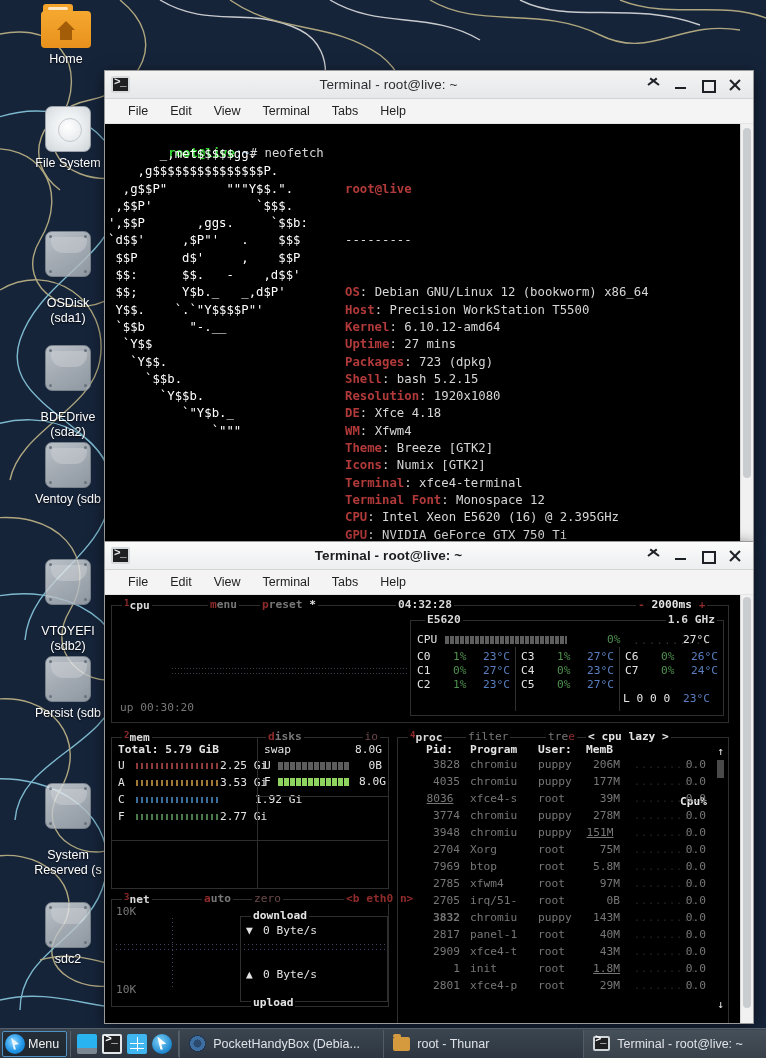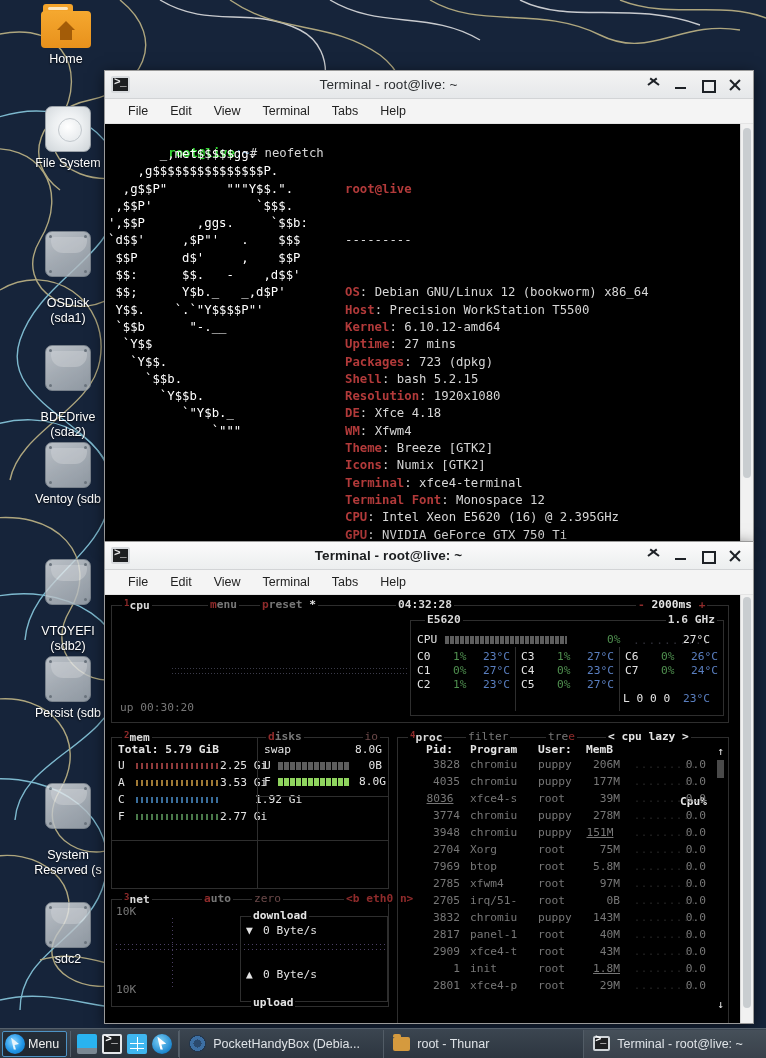--- a/index.html
+++ b/index.html
@@ -578,21 +578,21 @@
           <span class="btxt wht" style="left:22px; top:52px;">0 Byte/s</span>
           <span class="btxt wht" style="left:5px; top:52px;">▲</span>
           <span class="bxlbl wht" style="left:10px; top:auto; bottom:-7px;">upload</span>
         </div>
       </div>
 
       <div class="bx" style="left:292px; top:142px; width:332px; height:290px;">
         <span class="bxlbl" style="left:10px;"><span class="hot" style="font-size:9px;vertical-align:3px;">4</span><span>proc</span></span>
         <span class="bxlbl dim" style="left:44px; font-weight:400;margin-left:24px;">filter</span>
         <span class="bxlbl dim" style="left:148px; font-weight:400;">tre<span class="hot">e</span></span>
-        <span class="bxlbl wht" style="left:208px;">&lt; cpu lazy &gt;</span>
+        <span class="bxlbl wht" style="left:188px;">&lt; cpu lazy &gt;</span>
 
         <div id="proc-head">
             <span class="btxt wht" style="font-weight: 700; left: 28px; top: 6px;">Pid:</span>
             <span class="btxt wht" style="font-weight: 700; left: 72px; top: 6px;">Program</span>
             <span class="btxt wht" style="font-weight: 700; left: 140px; top: 6px;">User:</span>
             <span class="btxt wht" style="font-weight: 700; left: 188px; top: 6px;">MemB</span>
             <span class="btxt wht" style="font-weight: 700; left: 282px; top: 18px; margin-top: 40px;">Cpu%</span>
           </div>
         <div id="proc-rows">
             <span class="btxt dim" style="top: 21px; left: 22px; width: 40px; text-align: right;">3828</span>
@@ -642,21 +642,21 @@
             <span class="btxt dim" style="top: 140px; left: 140px;">root</span>
             <span class="btxt dim" style="top: 140px; left: 182px; width: 40px; text-align: right;">97M</span>
             <span class="btxt" style="left: 236px; top: 144px; color: rgb(42, 42, 42); letter-spacing: 1px; font-size: 10px;">·········</span>
             <span class="btxt dim" style="top: 140px; left: 268px; width: 40px; text-align: right;">0.0</span>
             <span class="btxt dim" style="top: 157px; left: 22px; width: 40px; text-align: right;">2705</span>
             <span class="btxt dim" style="top: 157px; left: 72px;">irq/51-</span>
             <span class="btxt dim" style="top: 157px; left: 140px;">root</span>
             <span class="btxt dim" style="top: 157px; left: 182px; width: 40px; text-align: right;">0B</span>
             <span class="btxt" style="left: 236px; top: 161px; color: rgb(42, 42, 42); letter-spacing: 1px; font-size: 10px;">·········</span>
             <span class="btxt dim" style="top: 157px; left: 268px; width: 40px; text-align: right;">0.0</span>
-            <span class="btxt dim" style="top: 174px; left: 22px; width: 40px; text-align: right;">3832</span>
+            <span class="btxt dim" style="top: 174px; left: 22px; width: 40px; text-align: right; font-weight: bold;">3832</span>
             <span class="btxt dim" style="top: 174px; left: 72px;">chromiu</span>
             <span class="btxt dim" style="top: 174px; left: 140px;">puppy</span>
             <span class="btxt dim" style="top: 174px; left: 182px; width: 40px; text-align: right;">143M</span>
             <span class="btxt" style="left: 236px; top: 178px; color: rgb(42, 42, 42); letter-spacing: 1px; font-size: 10px;">·········</span>
             <span class="btxt dim" style="top: 174px; left: 268px; width: 40px; text-align: right;">0.0</span>
             <span class="btxt dim" style="top: 191px; left: 22px; width: 40px; text-align: right;">2817</span>
             <span class="btxt dim" style="top: 191px; left: 72px;">panel-1</span>
             <span class="btxt dim" style="top: 191px; left: 140px;">root</span>
             <span class="btxt dim" style="top: 191px; left: 182px; width: 40px; text-align: right;">40M</span>
             <span class="btxt" style="left: 236px; top: 195px; color: rgb(42, 42, 42); letter-spacing: 1px; font-size: 10px;">·········</span>

